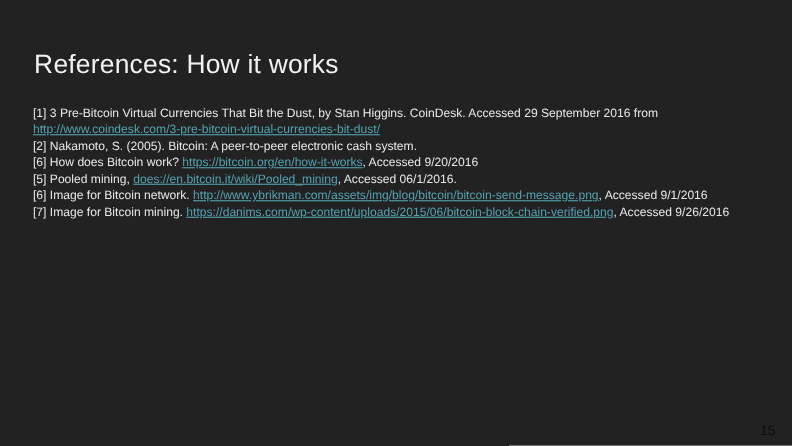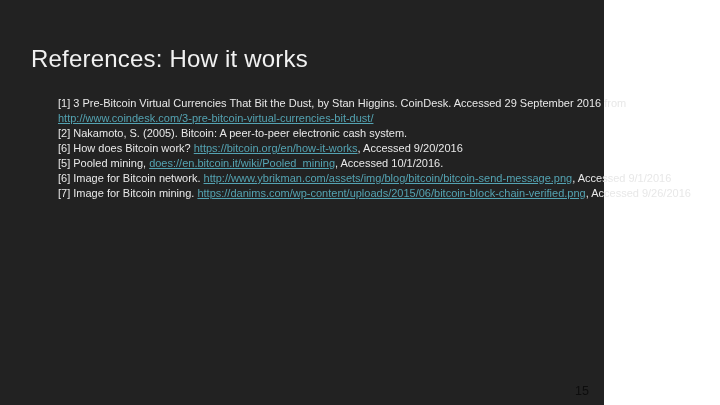--- a/index.html
+++ b/index.html
@@ -5,21 +5,21 @@
   html, body {
     margin: 0;
     padding: 0;
     width: 720px;
     height: 405px;
     overflow: hidden;
     font-family: "Liberation Sans", sans-serif;
   }
   .slide {
     position: relative;
-    width: 604px;
+    width: 720px;
     height: 405px;
     background: var(--background, #222222);
     box-sizing: border-box;
   }
   .title {
     position: absolute;
     left: 31px;
     top: 45px;
     margin: 0;
     font-size: 24px;
@@ -28,21 +28,20 @@
     color: var(--title-text, #f1f1f1);
   }
   .refs {
     position: absolute;
     left: 30px;
     top: 96px;
     width: 648px;
     font-size: 11px;
     line-height: 15px;
     color: var(--body-text, #e8e8e8);
-    margin-left: 28px;
   }
   .ref {
     margin: 0;
     padding: 0;
   }
   .ref-link {
     color: var(--link, #54a3b2);
     text-decoration: underline;
     white-space: nowrap;
     cursor: pointer;
@@ -58,19 +57,19 @@
 </head>
 <body>
 
 <div class="slide">
   <h1 class="title">References: How it works</h1>
 
   <div class="refs" id="refs">
       <p class="ref"><span>[1] 3 Pre-Bitcoin Virtual Currencies That Bit the Dust, by Stan Higgins. CoinDesk. Accessed 29 September 2016 from </span><a class="ref-link" href="#">http://www.coindesk.com/3-pre-bitcoin-virtual-currencies-bit-dust/</a></p>
       <p class="ref"><span>[2] Nakamoto, S. (2005). Bitcoin: A peer-to-peer electronic cash system.</span></p>
       <p class="ref"><span>[6] How does Bitcoin work? </span><a class="ref-link" href="#">https://bitcoin.org/en/how-it-works</a><span>, Accessed 9/20/2016</span></p>
-      <p class="ref"><span>[5] Pooled mining, </span><a class="ref-link" href="#">does://en.bitcoin.it/wiki/Pooled_mining</a><span>, Accessed 10/1/2016.</span></p>
+      <p class="ref"><span>[5] Pooled mining, </span><a class="ref-link" href="#">does://en.bitcoin.it/wiki/Pooled_mining</a><span>, Accessed 06/1/2016.</span></p>
       <p class="ref"><span>[6] Image for Bitcoin network. </span><a class="ref-link" href="#">http://www.ybrikman.com/assets/img/blog/bitcoin/bitcoin-send-message.png</a><span>, Accessed 9/1/2016</span></p>
       <p class="ref"><span>[7] Image for Bitcoin mining. </span><a class="ref-link" href="#">https://danims.com/wp-content/uploads/2015/06/bitcoin-block-chain-verified.png</a><span>, Accessed 9/26/2016</span></p>
     </div>
 
   <div class="page-number">15</div>
 </div>
 
 </body></html>

